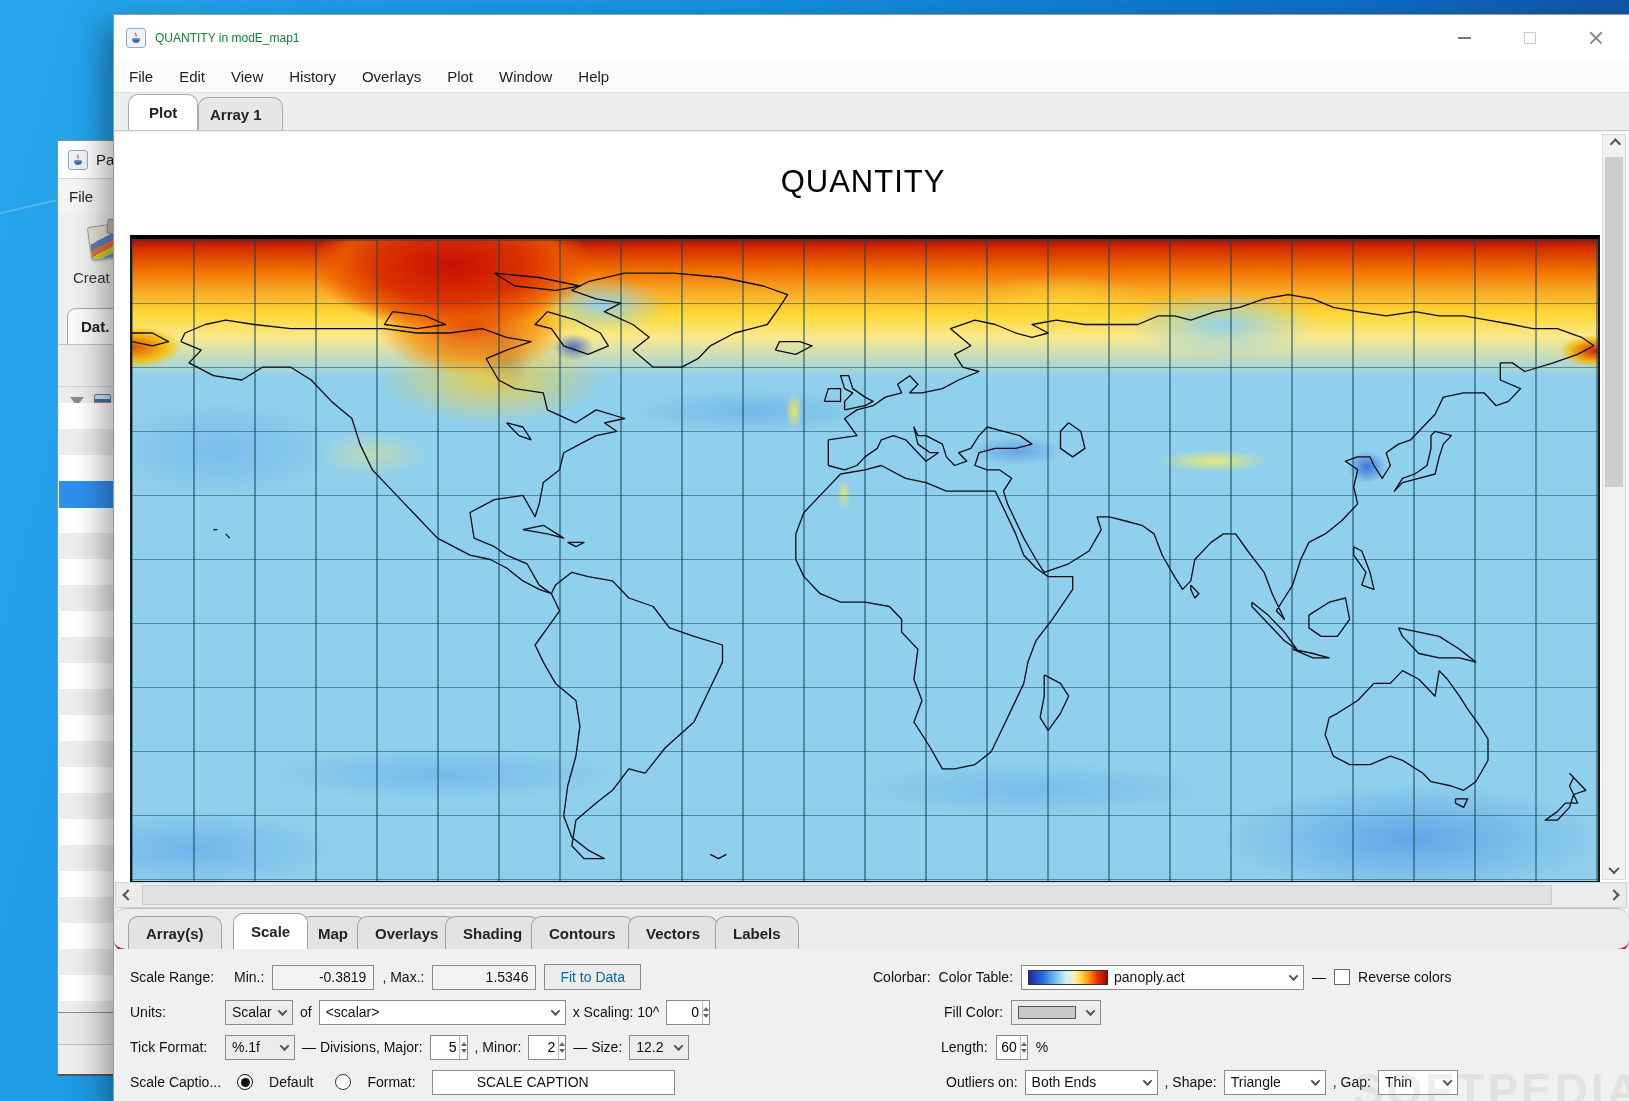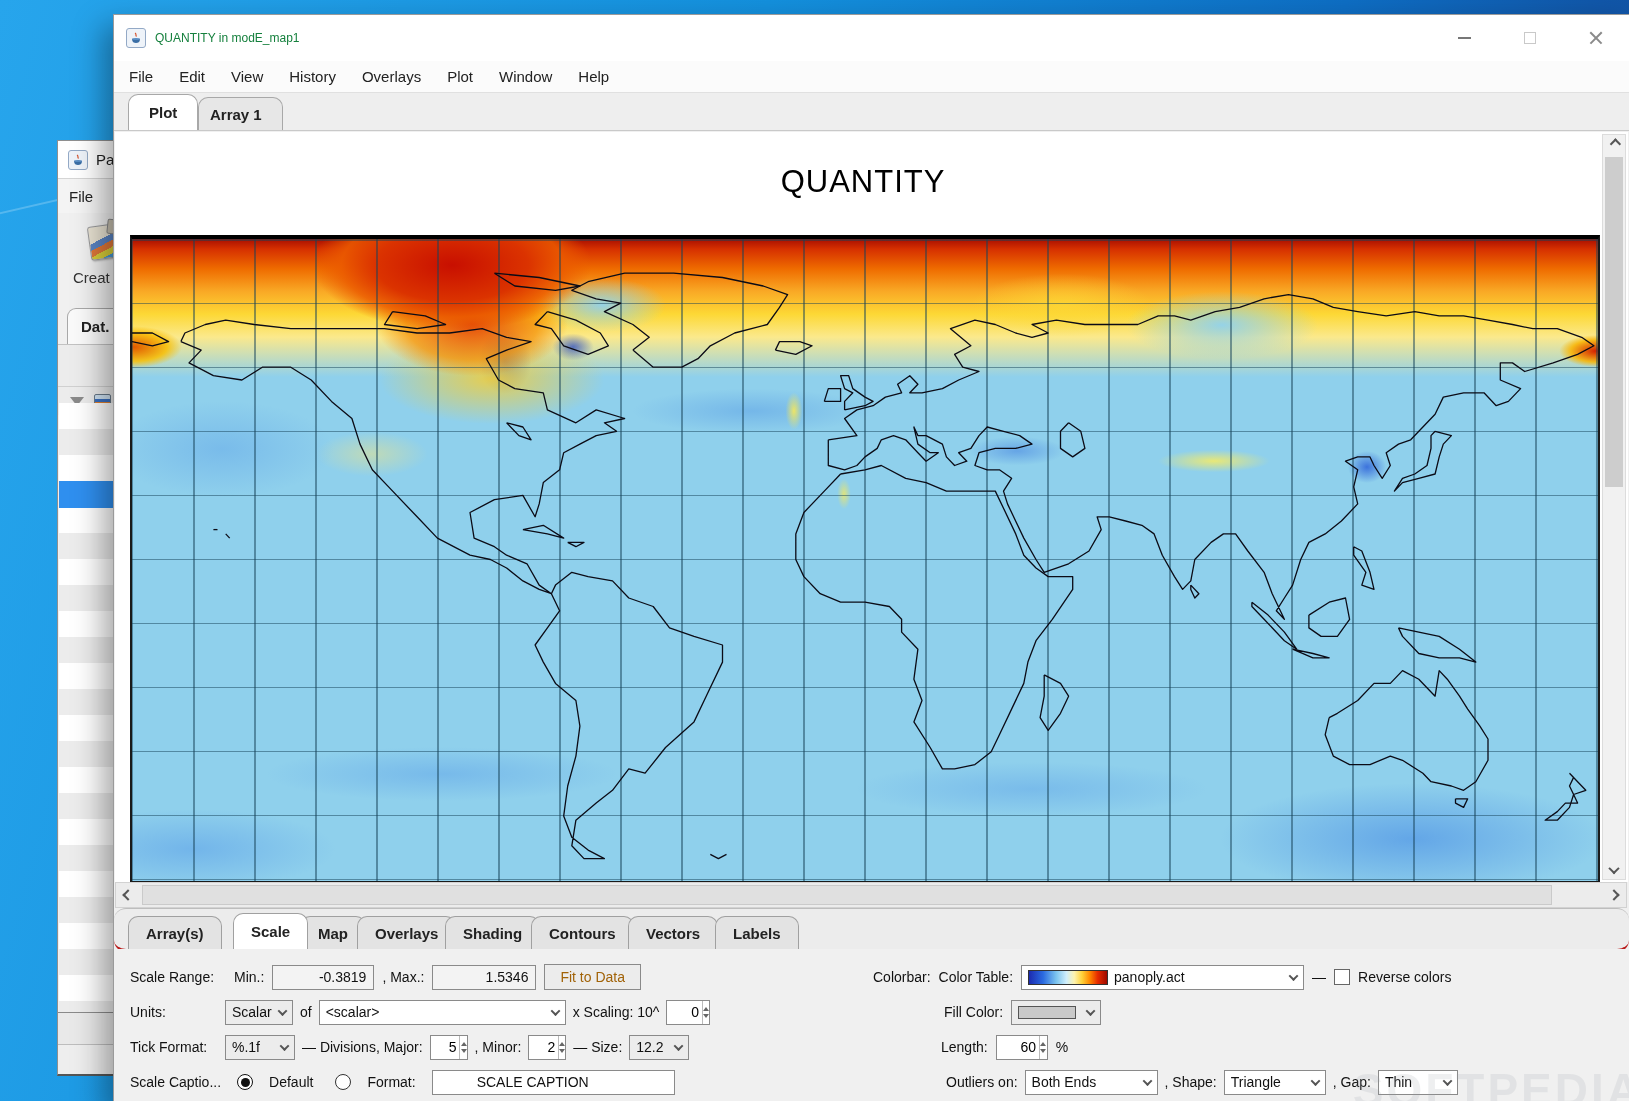--- a/index.html
+++ b/index.html
@@ -135,21 +135,21 @@
   .ptab.active { background:#fff; height:36px; z-index:2;text-align:right; }
 
   
   .panel { position:absolute; left:0; top:934px; width:100%; height:158px; background:#f0f0f0; font-size:14px; }
   .prow { position:absolute; height:28px; display:flex; align-items:center; }
   .lbl { color:#111; white-space:nowrap; }
   .tfield { height:25px; border:1px solid #8a8a8a; background:#f3f3f3; font-size:14px;
     font-family:"Liberation Sans",sans-serif; text-align:right; padding:0 7px; color:#111; }
   .tfield.white { background:#fff; }
   .btn { height:26px; border:1px solid #8a8a8a; background:#ececec; font-size:14px;
-    display:flex; align-items:center; justify-content:center; padding:0 15px; color:#a16207; }
+    display:flex; align-items:center; justify-content:center; padding:0 15px; color:#0369a1; }
   .combo { height:25px; border:1px solid #8a8a8a; background:#fff; display:flex;
     align-items:center; padding:0 6px; gap:6px; color:#111; }
   .combo.gray { background:#ececec; }
   .combo .cv { margin-left:auto; width:7px; height:7px; border-left:2px solid #555;
     border-bottom:2px solid #555; transform:rotate(-45deg) translate(1px,-1px); flex:0 0 auto; }
   .spin { display:flex; height:25px; border:1px solid #8a8a8a; background:#fff; }
   .spin input { border:none; outline:none; width:100%; text-align:right; font-size:14px;
     font-family:"Liberation Sans",sans-serif; padding:0 3px; background:transparent; }
   .spin .arr { width:9px; display:flex; flex-direction:column; justify-content:center; gap:3px;
     border-left:1px solid #bbb; align-items:center; }
@@ -420,21 +420,21 @@
       <div class="prow" style="left:830px; top:49px; gap:8px;">
         <span class="lbl">Fill Color:</span>
         <div class="combo gray" style="width:90px">
           <span class="fill-swatch"></span>
           <span class="cv"></span>
         </div>
       </div>
 
       <div class="prow" style="left:827px; top:84px; gap:8px;">
         <span class="lbl">Length:</span>
-        <div class="spin" style="width:52px">
+        <div class="spin" style="width:32px">
           <input value="60" style="">
           <span class="arr">
               <i class="u"></i>
               <i class="d"></i>
             </span>
         </div>
         <span class="lbl">%</span>
       </div>
 
       <div class="prow" style="left:832px; top:119px; gap:7px;">

